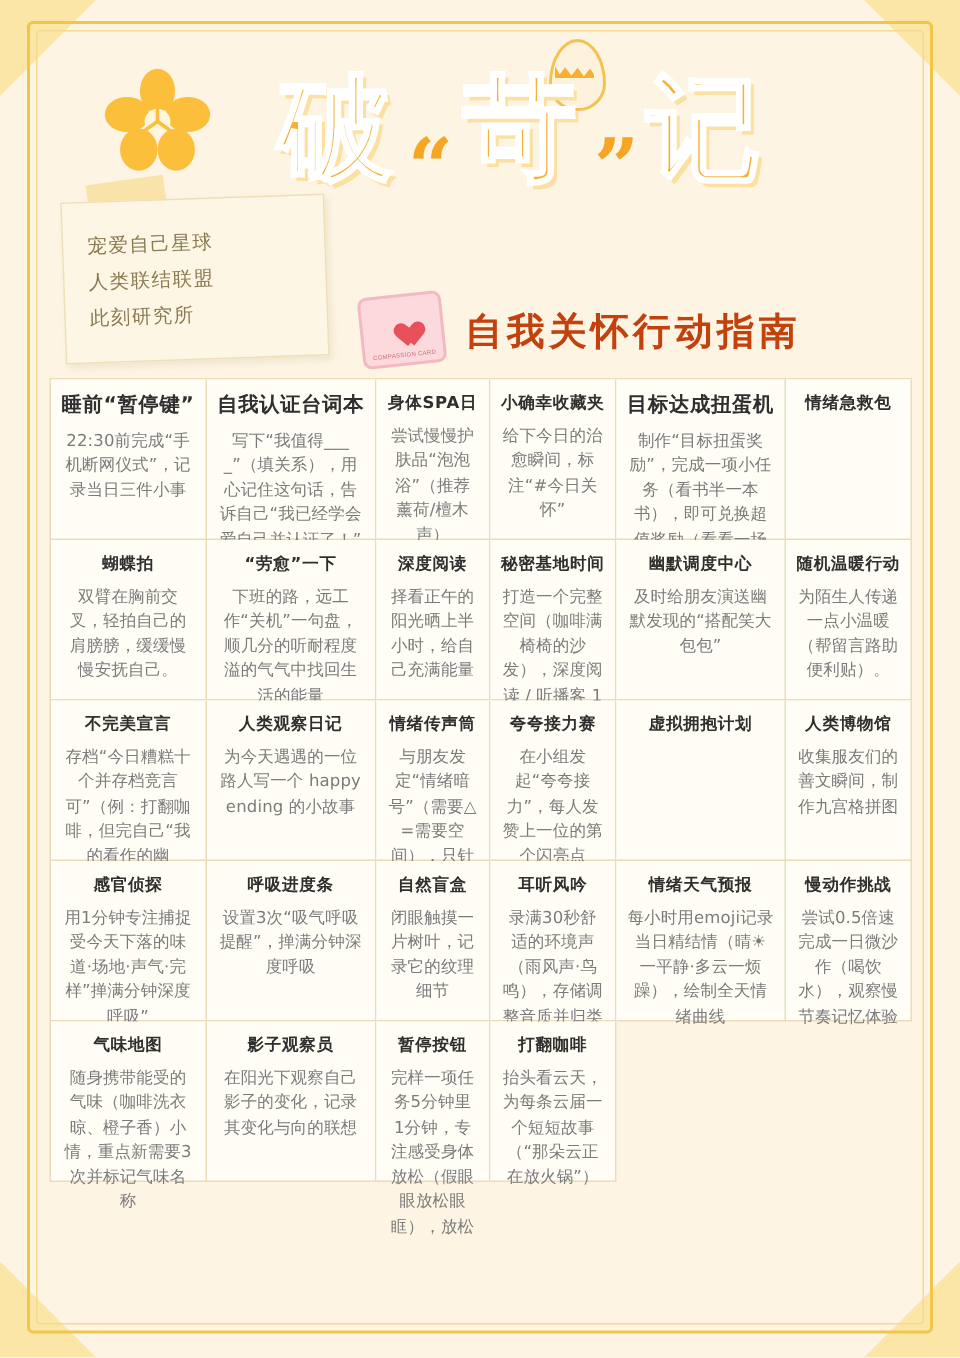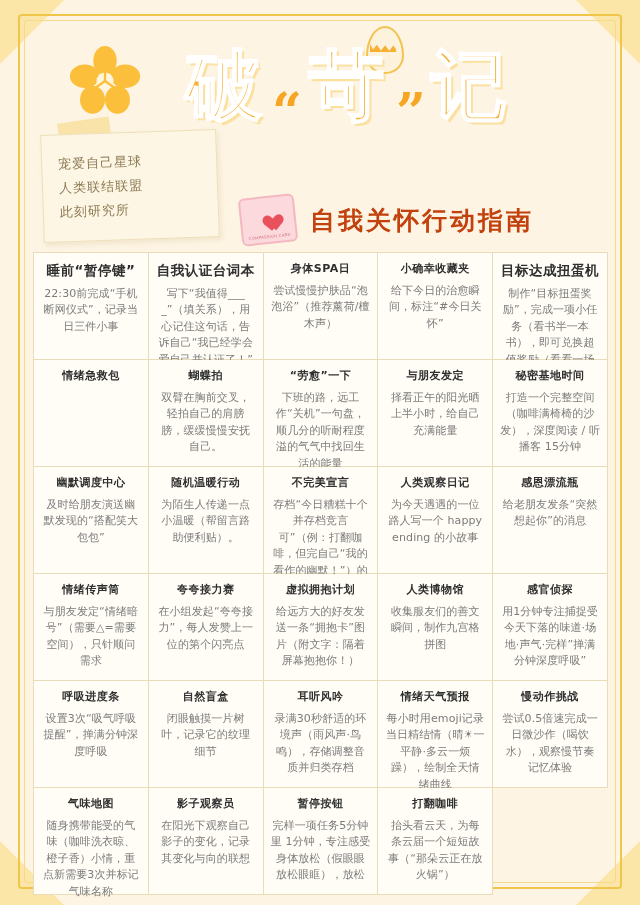--- a/index.html
+++ b/index.html
@@ -208,21 +208,21 @@
 
   
   .grid {
     position: absolute;
     left: 33px;
     top: 252px;
     width: 574px;
     border-top: 1px solid #e9dcb8;
     border-left: 1px solid #e9dcb8;
     display: grid;
-    grid-template-columns: repeat(5, 1fr);
+    grid-template-columns: repeat(6, 1fr);
   }
   .cell {
     border-right: 1px solid #e9dcb8;
     border-bottom: 1px solid #e9dcb8;
     height: 107px;
     padding: 10px 7px 6px;
     box-sizing: border-box;
     text-align: center;
     display: flex;
     flex-direction: column;
@@ -329,21 +329,21 @@
       </div>
       <div class="cell">
         <div class="cell-title">蝴蝶拍</div>
         <div class="cell-desc">双臂在胸前交叉，轻拍自己的肩膀膀，缓缓慢慢安抚自己。</div>
       </div>
       <div class="cell">
         <div class="cell-title">“劳愈”一下</div>
         <div class="cell-desc">下班的路，远工作“关机”一句盘，顺几分的听耐程度溢的气气中找回生活的能量</div>
       </div>
       <div class="cell">
-        <div class="cell-title">与朋友发定</div>
+        <div class="cell-title">深度阅读</div>
         <div class="cell-desc">择看正午的阳光晒上半小时，给自己充满能量</div>
       </div>
       <div class="cell">
         <div class="cell-title">秘密基地时间</div>
         <div class="cell-desc">打造一个完整空间（咖啡满椅椅的沙发），深度阅读 / 听播客 15分钟</div>
       </div>
       <div class="cell">
         <div class="cell-title">幽默调度中心</div>
         <div class="cell-desc">及时给朋友演送幽默发现的“搭配笑大包包”</div>
       </div>
@@ -353,34 +353,29 @@
       </div>
       <div class="cell">
         <div class="cell-title">不完美宣言</div>
         <div class="cell-desc">存档“今日糟糕十个并存档竞言可”（例：打翻咖啡，但完自己“我的看作的幽默！”）的事</div>
       </div>
       <div class="cell">
         <div class="cell-title">人类观察日记</div>
         <div class="cell-desc">为今天遇遇的一位路人写一个 happy ending 的小故事</div>
       </div>
       <div class="cell">
-        <div class="cell-title">感恩漂流瓶</div>
-        <div class="cell-desc">给老朋友发条“突然想起你”的消息</div>
-      </div>
-      <div class="cell">
         <div class="cell-title">情绪传声筒</div>
         <div class="cell-desc">与朋友发定“情绪暗号”（需要△=需要空间），只针顺问需求</div>
       </div>
       <div class="cell">
         <div class="cell-title">夸夸接力赛</div>
         <div class="cell-desc">在小组发起“夸夸接力”，每人发赞上一位的第个闪亮点</div>
       </div>
       <div class="cell">
         <div class="cell-title">虚拟拥抱计划</div>
-        <div class="cell-desc">给远方大的好友发送一条“拥抱卡”图片（附文字：隔着屏幕抱抱你！）</div>
       </div>
       <div class="cell">
         <div class="cell-title">人类博物馆</div>
         <div class="cell-desc">收集服友们的善文瞬间，制作九宫格拼图</div>
       </div>
       <div class="cell">
         <div class="cell-title">感官侦探</div>
         <div class="cell-desc">用1分钟专注捕捉受今天下落的味道·场地·声气·完样”掸满分钟深度呼吸”</div>
       </div>
       <div class="cell">

